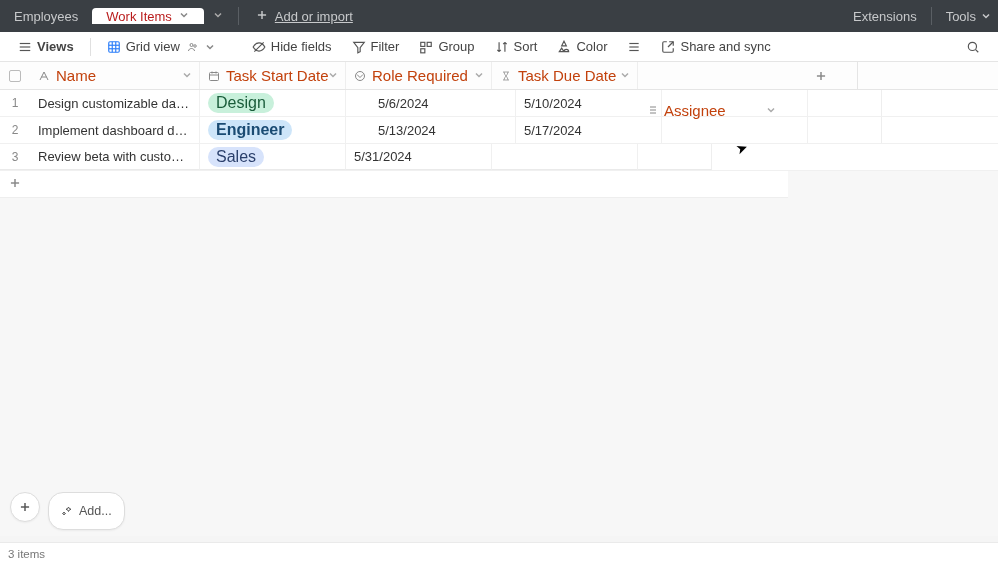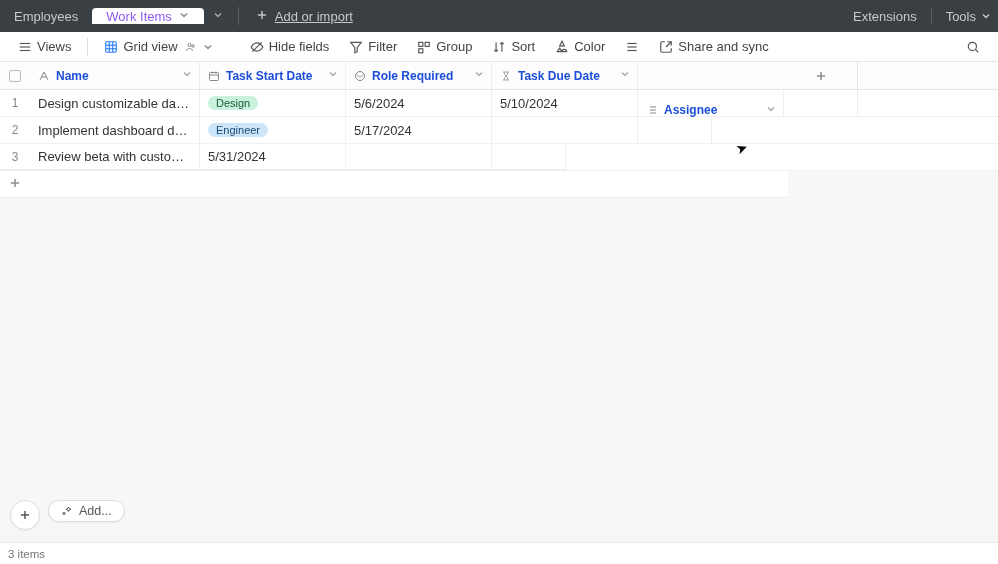--- a/index.html
+++ b/index.html
@@ -1,72 +1,72 @@
 <!DOCTYPE html>
 <html><head>
 <meta charset="utf-8">
 <style>
   * { box-sizing: border-box; margin: 0; padding: 0; }
   html, body { width: 998px; height: 564px; font-family: -apple-system, BlinkMacSystemFont, "Segoe UI", Helvetica, Arial, sans-serif; font-size: 13px; color: #333; background: #f5f5f5; overflow: hidden; }
   
   
   .topbar { height: 32px; background: #3a3f44; display: flex; align-items: center; color: #c7c9cb; }
   .tab { height: 16px; display: flex; align-items: center; padding: 0 14px; cursor: pointer; font-size: 13px; }
-  .tab.active { background: #fff; color: #8b5cf6; border-top-left-radius: 4px; border-top-right-radius: 4px; }
+  .tab.active { background: #fff; color: #b91c1c; border-top-left-radius: 4px; border-top-right-radius: 4px; }
   .tab .chev { margin-left: 6px; }
   .topbar .sep-chev { padding: 0 8px; color: #999; }
   .topbar .addimport { display: flex; align-items: center; gap: 6px; padding: 0 10px; cursor: pointer; text-decoration: underline; }
   .topbar .spacer { flex: 1; }
   .topbar .right { display: flex; align-items: center; gap: 14px; padding-right: 6px; }
   .topbar .divider { width: 1px; height: 18px; background: #5a5f64; }
   .topbar .tools { display: flex; align-items: center; gap: 4px; cursor: pointer; }
   
   
   .toolbar { height: 30px; background: #fff; border-bottom: 1px solid #e5e5e5; display: flex; align-items: center; padding: 0 10px; gap: 4px; color: #444; }
   .toolbar .btn { display: flex; align-items: center; gap: 5px; padding: 4px 8px; border-radius: 4px; cursor: pointer; font-size: 13px; }
   .toolbar .vsep { width: 1px; height: 18px; background: #e0e0e0; margin: 0 4px; }
   .toolbar .spacer { flex: 1; }
   
   
   .grid-area { position: absolute; top: 62px; left: 0; right: 0; bottom: 28px; background: #f7f7f7; overflow: hidden; }
   .grid-inner { position: relative; }
   
-  .header-row { display: flex; height: 28px; background: #fdfdfd; border-bottom: 1px solid #e5e5e5; font-size: 12px; color: #1d4ed8; font-weight: bold; }
+  .header-row { display: flex; height: 28px; background: #fdfdfd; border-bottom: 1px solid #e5e5e5; font-size: 15px; color: #c2410c; }
   .hcell { display: flex; align-items: center; padding: 0 8px; border-right: 1px solid #eeeeee; position: relative; gap: 6px; cursor: pointer; }
   .hcell .drop { position: absolute; right: 6px; color: #aaa; }
   .col-checkbox { width: 30px; justify-content: center; padding: 0; border-right: none; }
   .col-role { width: 146px; }
   .col-start { width: 146px; }
   .col-due { width: 146px; }
   .col-assignee { width: 146px; margin-top: 48px; }
   .col-add { width: 74px; justify-content: center; border-right: 1px solid #e5e5e5; }
   
   .data-row { display: flex; height: 27px; background: #fff; border-bottom: 1px solid #f0f0f0; font-size: 13px; color: #333; }
   .dcell { display: flex; align-items: center; padding: 0 8px; border-right: 1px solid #f0f0f0; overflow: hidden; white-space: nowrap; text-overflow: ellipsis; }
   .dcell.rownum { width: 30px; justify-content: center; color: #888; font-size: 12px; border-right: none; padding: 0; }
   .dcell.role { width: 146px; }
-  .dcell.start { width: 146px; }
+  .dcell.start { width: 146px; margin-left: 24px; }
   .dcell.due { width: 146px; }
   .dcell.assignee { width: 146px; }
   .dcell.addcol { width: 74px; border-right: 1px solid #eee; }
   
   .data-row:last-of-type .dcell { border-bottom: 1px solid #eaeaea; }
   
-  .tag { display: inline-block; padding: 1px 8px; border-radius: 10px; font-size: 11px; }
+  .tag { display: inline-block; padding: 1px 8px; border-radius: 10px; font-size: 16px; }
   .tag-design { background: #c8f0db; color: #1a5c3a; }
-  .tag-engineer { background: #cde5f9; color: #1a4b73; }
+  .tag-engineer { background: #cde5f9; color: #1a4b73; font-weight: bold; }
   .tag-sales { background: #d7e3fb; color: #2a3f6b; }
   
   .add-row { display: flex; height: 27px; background: #fff; border-bottom: 1px solid #eee; align-items: center; }
   .add-row .plus { width: 30px; text-align: center; color: #888; cursor: pointer; }
   
   
   .bottom-actions { position: absolute; left: 10px; bottom: 34px; display: flex; gap: 8px; }
   .circle-btn { width: 30px; height: 30px; border-radius: 50%; background: #fff; border: 1px solid #ddd; display: flex; align-items: center; justify-content: center; font-size: 16px; color: #555; cursor: pointer; box-shadow: 0 1px 2px rgba(0,0,0,0.05); }
-  .pill-btn { height: 22px; border-radius: 15px; background: #fff; border: 1px solid #ddd; display: flex; align-items: center; gap: 6px; padding: 6px 12px; font-size: 12.5px; color: #555; cursor: pointer; box-shadow: 0 1px 2px rgba(0,0,0,0.05); }
+  .pill-btn { height: 38px; border-radius: 15px; background: #fff; border: 1px solid #ddd; display: flex; align-items: center; gap: 6px; padding: 6px 12px; font-size: 12.5px; color: #555; cursor: pointer; box-shadow: 0 1px 2px rgba(0,0,0,0.05); }
   
   
   .statusbar { position: absolute; left: 0; right: 0; bottom: 0; height: 22px; background: #fff; border-top: 1px solid #eaeaea; font-size: 11.5px; color: #777; display: flex; align-items: center; padding: 0 8px; }
   
   
   .cursor { position: absolute; top: 78px; left: 736px; font-size: 14px; color: #000; pointer-events: none; transform: rotate(-20deg); }
   
   
   svg.ico { width: 14px; height: 14px; flex-shrink: 0; }
   svg.ico-sm { width: 12px; height: 12px; flex-shrink: 0; }
@@ -116,21 +116,21 @@
   </div>
 </div>
 
 <div class="toolbar">
   <div class="btn">
     <svg class="ico" viewBox="0 0 24 24" fill="none" stroke="#555" stroke-width="2">
         <line x1="3" y1="6" x2="21" y2="6"></line>
         <line x1="3" y1="12" x2="21" y2="12"></line>
         <line x1="3" y1="18" x2="21" y2="18"></line>
       </svg>
-    <span style="font-weight:400">Views</span>
+    <span style="font-weight:700">Views</span>
   </div>
   <div class="vsep"></div>
   <div class="btn">
     <svg class="ico" viewBox="0 0 24 24" fill="none" stroke="#2d7ff9" stroke-width="2">
         <rect x="3" y="3" width="18" height="18" rx="2"></rect>
         <line x1="3" y1="9" x2="21" y2="9"></line>
         <line x1="3" y1="15" x2="21" y2="15"></line>
         <line x1="9" y1="3" x2="9" y2="21"></line>
         <line x1="15" y1="3" x2="15" y2="21"></line>
       </svg>
@@ -286,29 +286,33 @@
           <div class="dcell addcol"></div>
         </div>
         <div class="data-row">
           <div class="dcell rownum">2</div>
           <div class="dcell" style="width:170px">
             <span class="ellip">Implement dashboard dat...</span>
           </div>
           <div class="dcell role">
             <span class="tag tag-engineer">Engineer</span>
           </div>
+          <div class="dcell start">5/13/2024</div>
           <div class="dcell due">5/17/2024</div>
           <div class="dcell assignee"></div>
           <div class="dcell addcol"></div>
         </div>
         <div class="data-row">
           <div class="dcell rownum">3</div>
           <div class="dcell" style="width:170px">
             <span class="ellip">Review beta with custom...</span>
           </div>
+          <div class="dcell role">
+            <span class="tag tag-sales">Sales</span>
+          </div>
           <div class="dcell due">5/31/2024</div>
           <div class="dcell assignee"></div>
           <div class="dcell addcol"></div>
         </div>
       </div>
 
     <div class="add-row" style="width:788px">
       <div class="plus">
         <svg class="ico" viewBox="0 0 24 24" fill="none" stroke="#888" stroke-width="2.5">
             <line x1="12" y1="5" x2="12" y2="19"></line>

